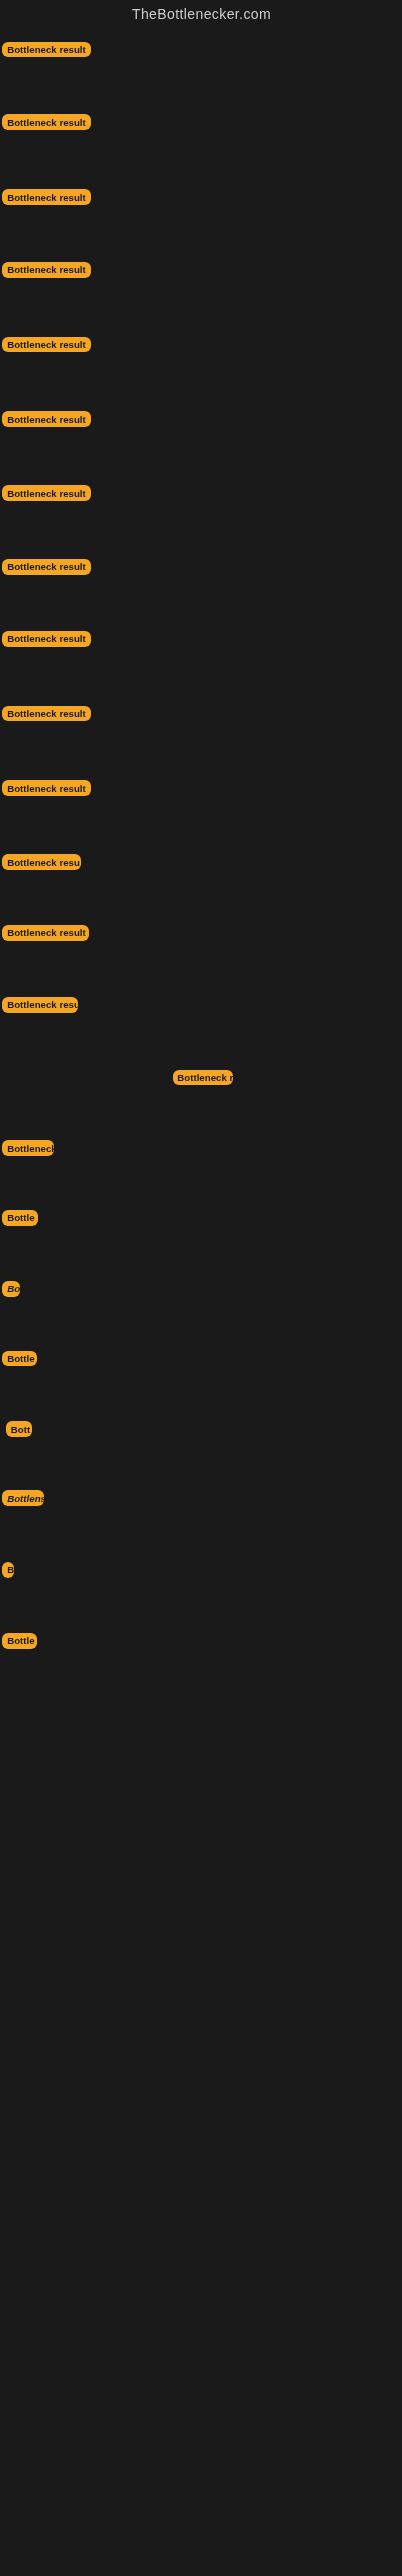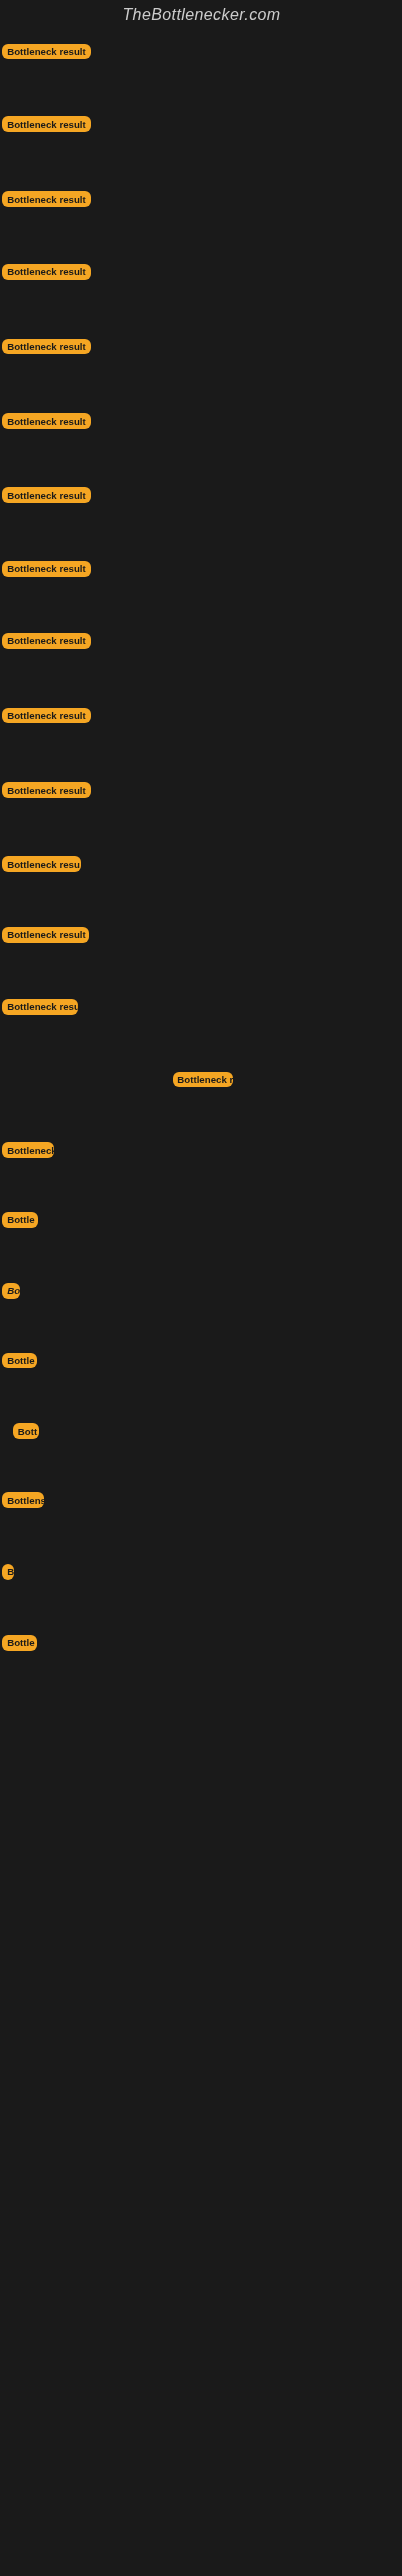--- a/index.html
+++ b/index.html
@@ -10,24 +10,23 @@
     body {
       width: 403px;
       min-height: 2576px;
       background-color: #1a1a1a;
       font-family: Arial, sans-serif;
       position: relative;
     }
     .site-title {
       text-align: center;
       color: #cccccc;
-      font-size: 16px;
+      font-size: 14px;
       padding: 6.4px 0 3.2px 0;
       letter-spacing: 0.4px;
-      font-style: italic;
     }
     .bottleneck-badge {
       display: inline-block;
       background-color: #f5a623;
       color: #1a1a1a;
       font-size: 9.7px;
       font-weight: bold;
       padding: 2.4px 4.8px;
       border-radius: 6px;
       white-space: nowrap;
@@ -54,18 +53,18 @@
     <div style="padding-top: 56px; padding-left: 2.4px;"><div class="bottleneck-badge" style="max-width: 91px;">Bottleneck result</div></div>
     <div style="padding-top: 56px; padding-left: 2.4px;"><div class="bottleneck-badge" style="max-width: 90px;">Bottleneck result</div></div>
     <div style="padding-top: 55px; padding-left: 2.4px;"><div class="bottleneck-badge" style="max-width: 79px;">Bottleneck resu</div></div>
     <div style="padding-top: 52px; padding-left: 2.4px;"><div class="bottleneck-badge" style="max-width: 87px;">Bottleneck result</div></div>
     <div style="padding-top: 53px; padding-left: 2.4px;"><div class="bottleneck-badge" style="max-width: 76px;">Bottleneck resu</div></div>
     <div style="padding-top: 54px; padding-left: 2px; text-align: center;"><div class="bottleneck-badge" style="max-width: 60px;">Bottleneck r</div></div>
     <div style="padding-top: 52px; padding-left: 2.4px;"><div class="bottleneck-badge" style="max-width: 52px;">Bottleneck</div></div>
     <div style="padding-top: 51px; padding-left: 2.4px;"><div class="bottleneck-badge" style="max-width: 36px;">Bottle</div></div>
     <div style="padding-top: 52px; padding-left: 2.4px; font-style: italic;"><div class="bottleneck-badge" style="max-width: 17.7px;">Bo</div></div>
     <div style="padding-top: 51px; padding-left: 2.4px;"><div class="bottleneck-badge" style="max-width: 35px;">Bottle</div></div>
-    <div style="padding-top: 52px; padding-left: 13px;"><div class="bottleneck-badge" style="max-width: 26px;">Bott</div></div>
-    <div style="padding-top: 50px; padding-left: 2.4px;"><div class="bottleneck-badge" style="max-width: 42px;">Bottlens</div></div>
+    <div style="padding-top: 52px; padding-left: 6px;"><div class="bottleneck-badge" style="max-width: 26px;">Bott</div></div>
+    <div style="padding-top: 50px; padding-left: 2.4px; font-style: italic;"><div class="bottleneck-badge" style="max-width: 42px;">Bottlens</div></div>
     <div style="padding-top: 53px; padding-left: 2.4px;"><div class="bottleneck-badge" style="max-width: 11.3px;">B</div></div>
     <div style="padding-top: 52px; padding-left: 2.4px;"><div class="bottleneck-badge" style="max-width: 35px;">Bottle</div></div>
   </div>
 
 
 </body></html>

